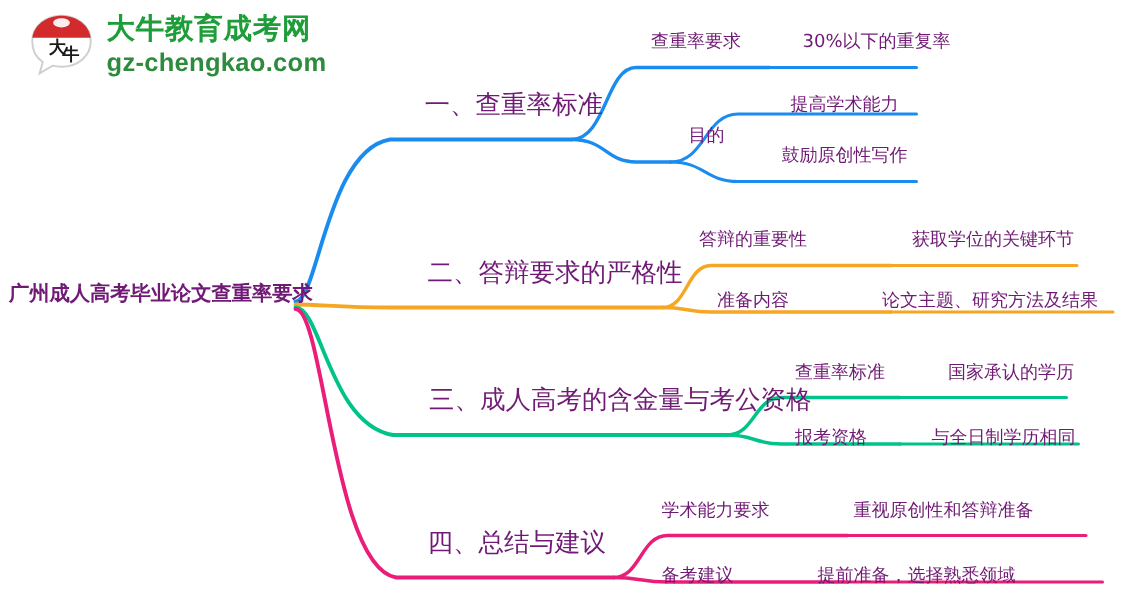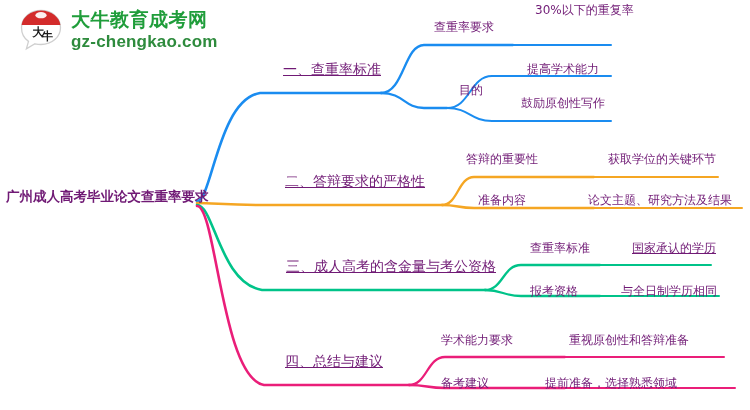--- a/index.html
+++ b/index.html
@@ -28,21 +28,21 @@
   svg.wires{position:absolute;left:0;top:0;width:750px;height:410px;}
   svg.wires path{fill:none;stroke-linecap:round;stroke-linejoin:round;}
 
   
   .node{
     position:absolute;white-space:nowrap;color:#701a75;
     font-family:"DejaVu Sans","Liberation Sans",sans-serif;
     line-height:1;
   }
   .node.root{font-size:13.5px;font-weight:bold;}
-  .node.lvl1{font-size:14px;text-decoration:underline;}
+  .node.lvl1{font-size:17px;}
   .node.lvl2{font-size:12px;}
   .node.lvl3{font-size:12px;}
 </style>
 </head>
 <body>
 
 <div id="root">
 
   <div class="logo-wrap">
     <div class="logo-mark">
@@ -85,34 +85,34 @@
     <path d="M409 385 C 427 385, 427 357, 445 357 L 565 357" stroke="#ea1e79" stroke-width="2.3"></path>
     <path d="M409 385 C 427 385, 427 388, 445 388 L 565 388" stroke="#ea1e79" stroke-width="2.3"></path>
     <path d="M565 357 L 724 357" stroke="#ea1e79" stroke-width="2"></path>
     <path d="M565 388 L 735 388" stroke="#ea1e79" stroke-width="2"></path>
   </svg>
 
   <div class="node root" style="left:6px;top:190px;">广州成人高考毕业论文查重率要求</div>
 
   <div class="node lvl1" style="left:283px;top:62px;">一、查重率标准</div>
   <div class="node lvl2" style="left:434px;top:21px;">查重率要求</div>
-  <div class="node lvl3" style="left:535px;top:4px;">30%以下的重复率</div>
+  <div class="node lvl3" style="left:535px;top:21px;">30%以下的重复率</div>
   <div class="node lvl2" style="left:447px;top:84px;margin-left:12px;">目的</div>
   <div class="node lvl3" style="left:527px;top:63px;">提高学术能力</div>
   <div class="node lvl3" style="left:521px;top:97px;">鼓励原创性写作</div>
 
   <div class="node lvl1" style="left:285px;top:174px;">二、答辩要求的严格性</div>
   <div class="node lvl2" style="left:466px;top:153px;">答辩的重要性</div>
   <div class="node lvl3" style="left:608px;top:153px;">获取学位的关键环节</div>
   <div class="node lvl2" style="left:478px;top:194px;">准备内容</div>
   <div class="node lvl3" style="left:588px;top:194px;">论文主题、研究方法及结果</div>
 
   <div class="node lvl1" style="left:286px;top:259px;">三、成人高考的含金量与考公资格</div>
   <div class="node lvl2" style="left:530px;top:242px;">查重率标准</div>
-  <div class="node lvl3" style="left:632px;top:242px;text-decoration:underline;">国家承认的学历</div>
+  <div class="node lvl3" style="left:632px;top:242px;">国家承认的学历</div>
   <div class="node lvl2" style="left:530px;top:285px;">报考资格</div>
   <div class="node lvl3" style="left:621px;top:285px;">与全日制学历相同</div>
 
   <div class="node lvl1" style="left:285px;top:354px;">四、总结与建议</div>
   <div class="node lvl2" style="left:441px;top:334px;">学术能力要求</div>
   <div class="node lvl3" style="left:569px;top:334px;">重视原创性和答辩准备</div>
   <div class="node lvl2" style="left:441px;top:377px;">备考建议</div>
   <div class="node lvl3" style="left:545px;top:377px;">提前准备，选择熟悉领域</div>
 
 </div>

